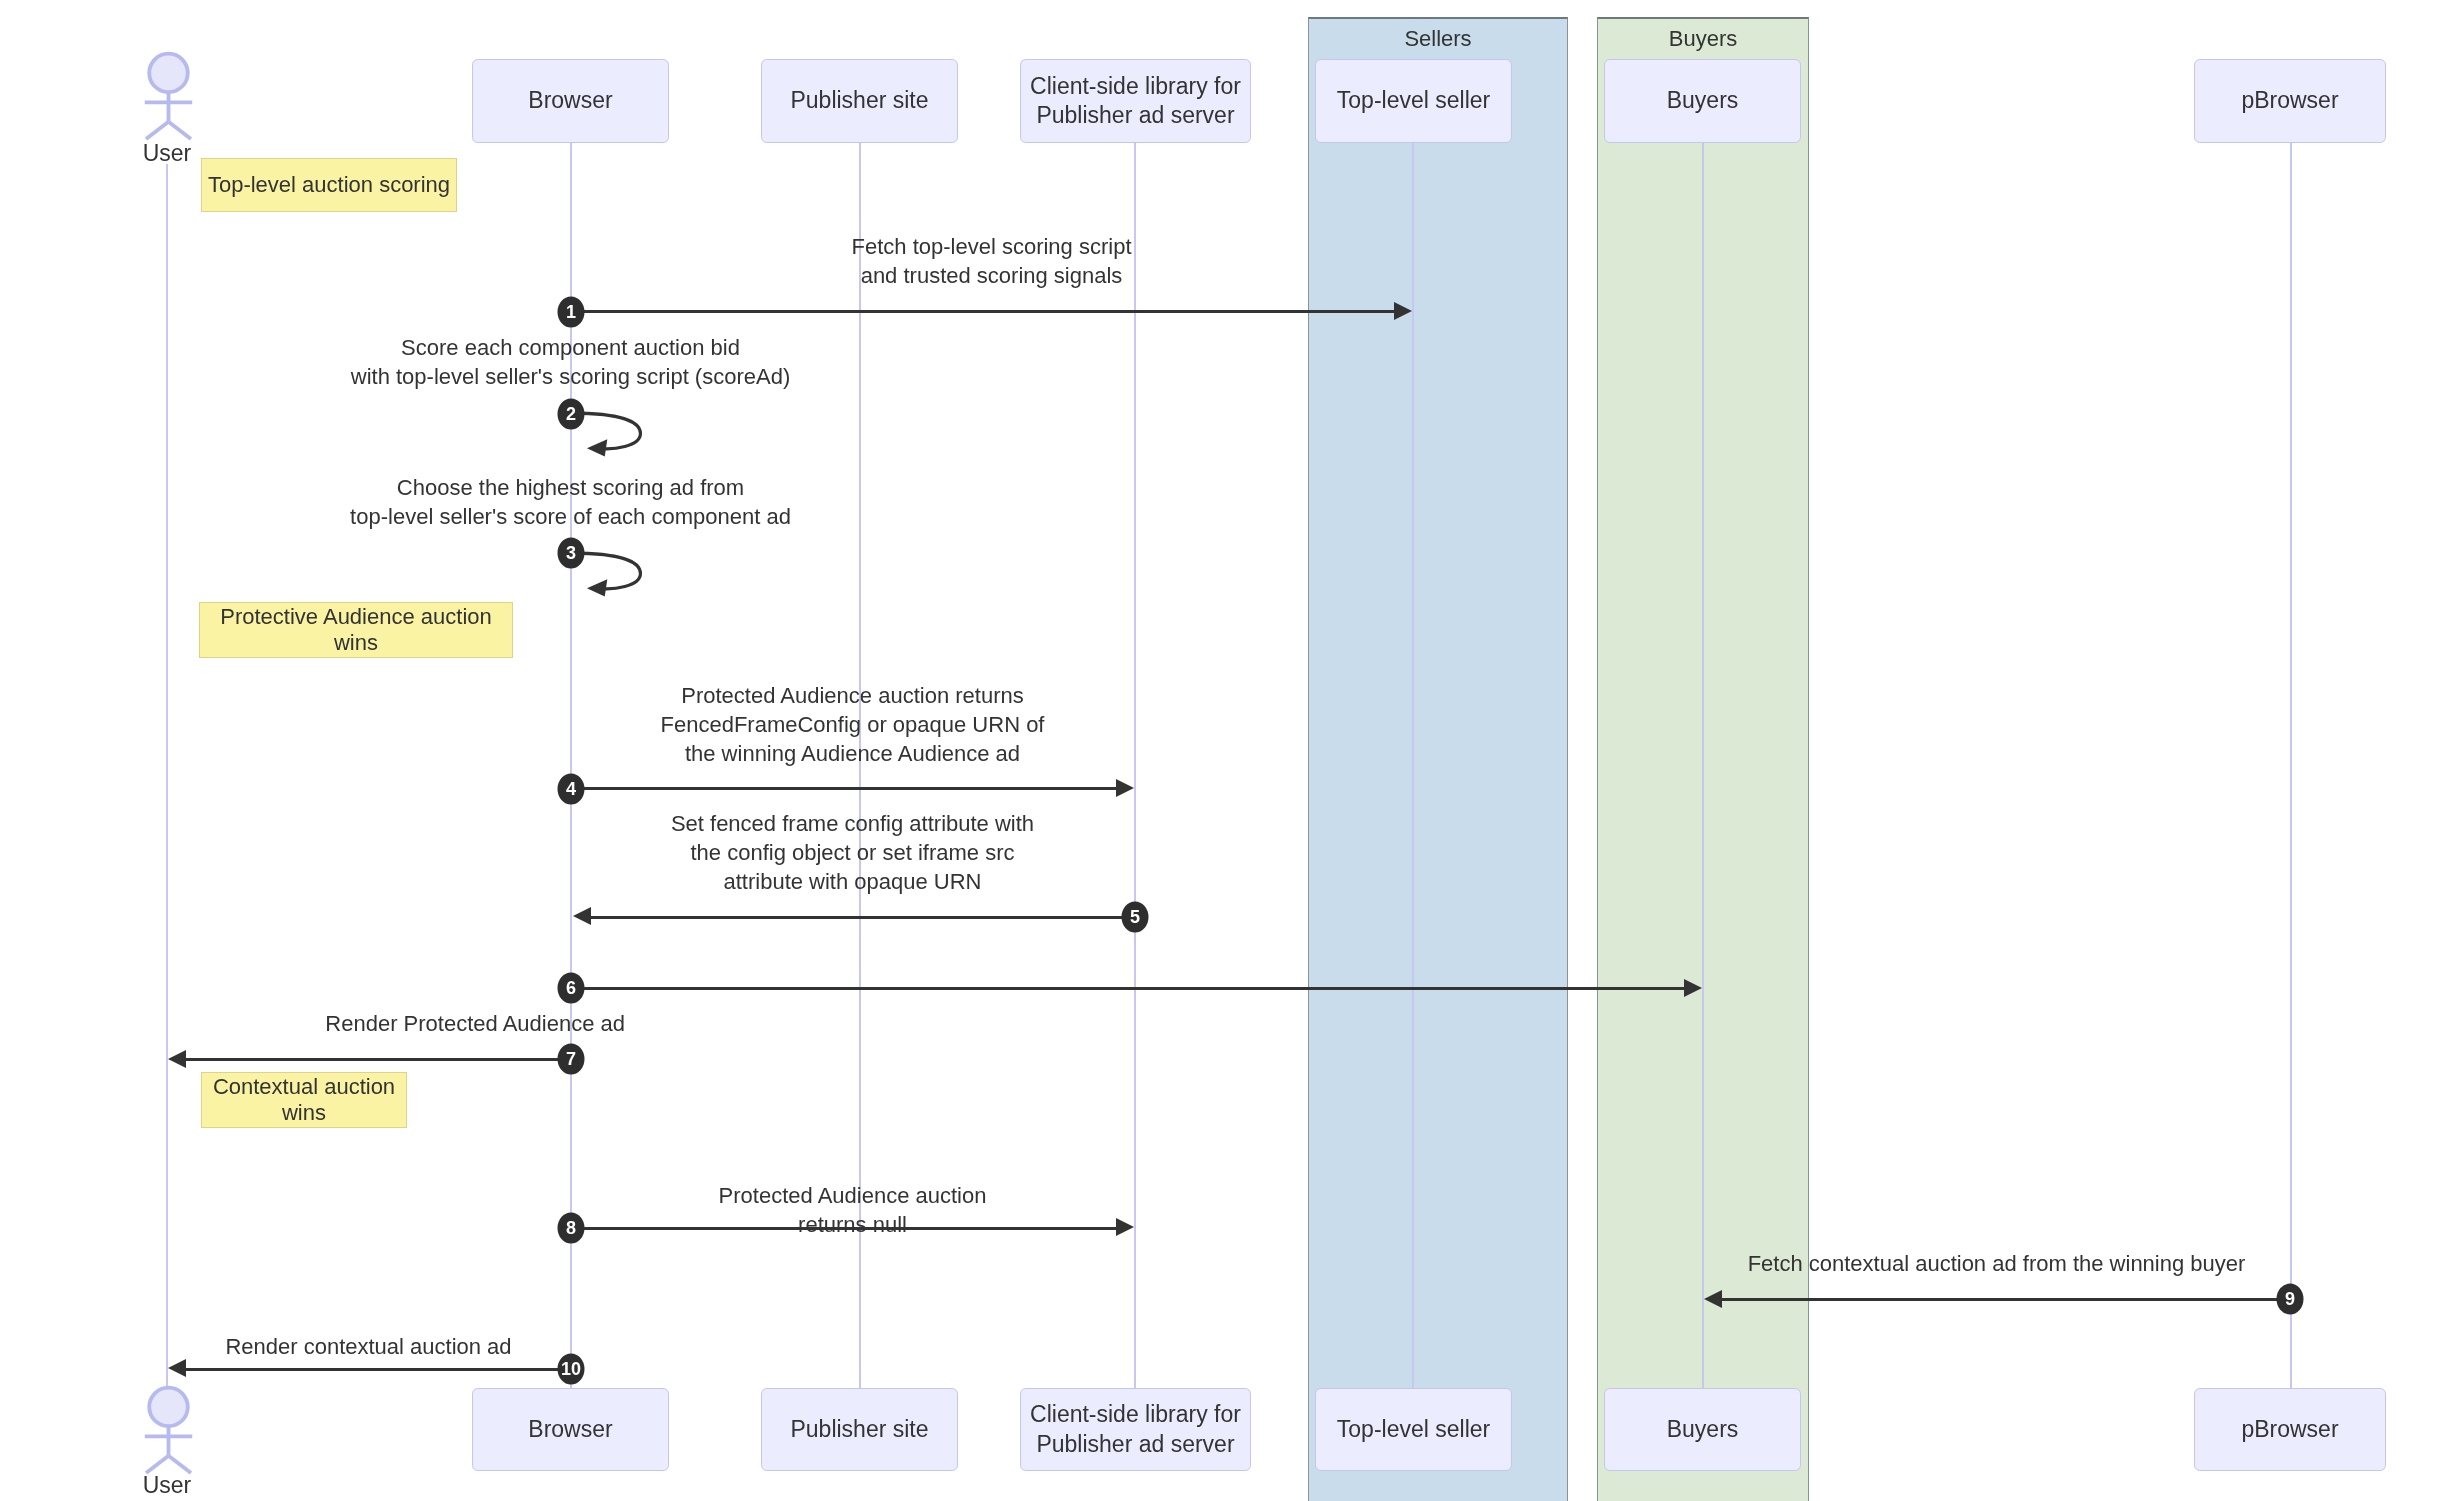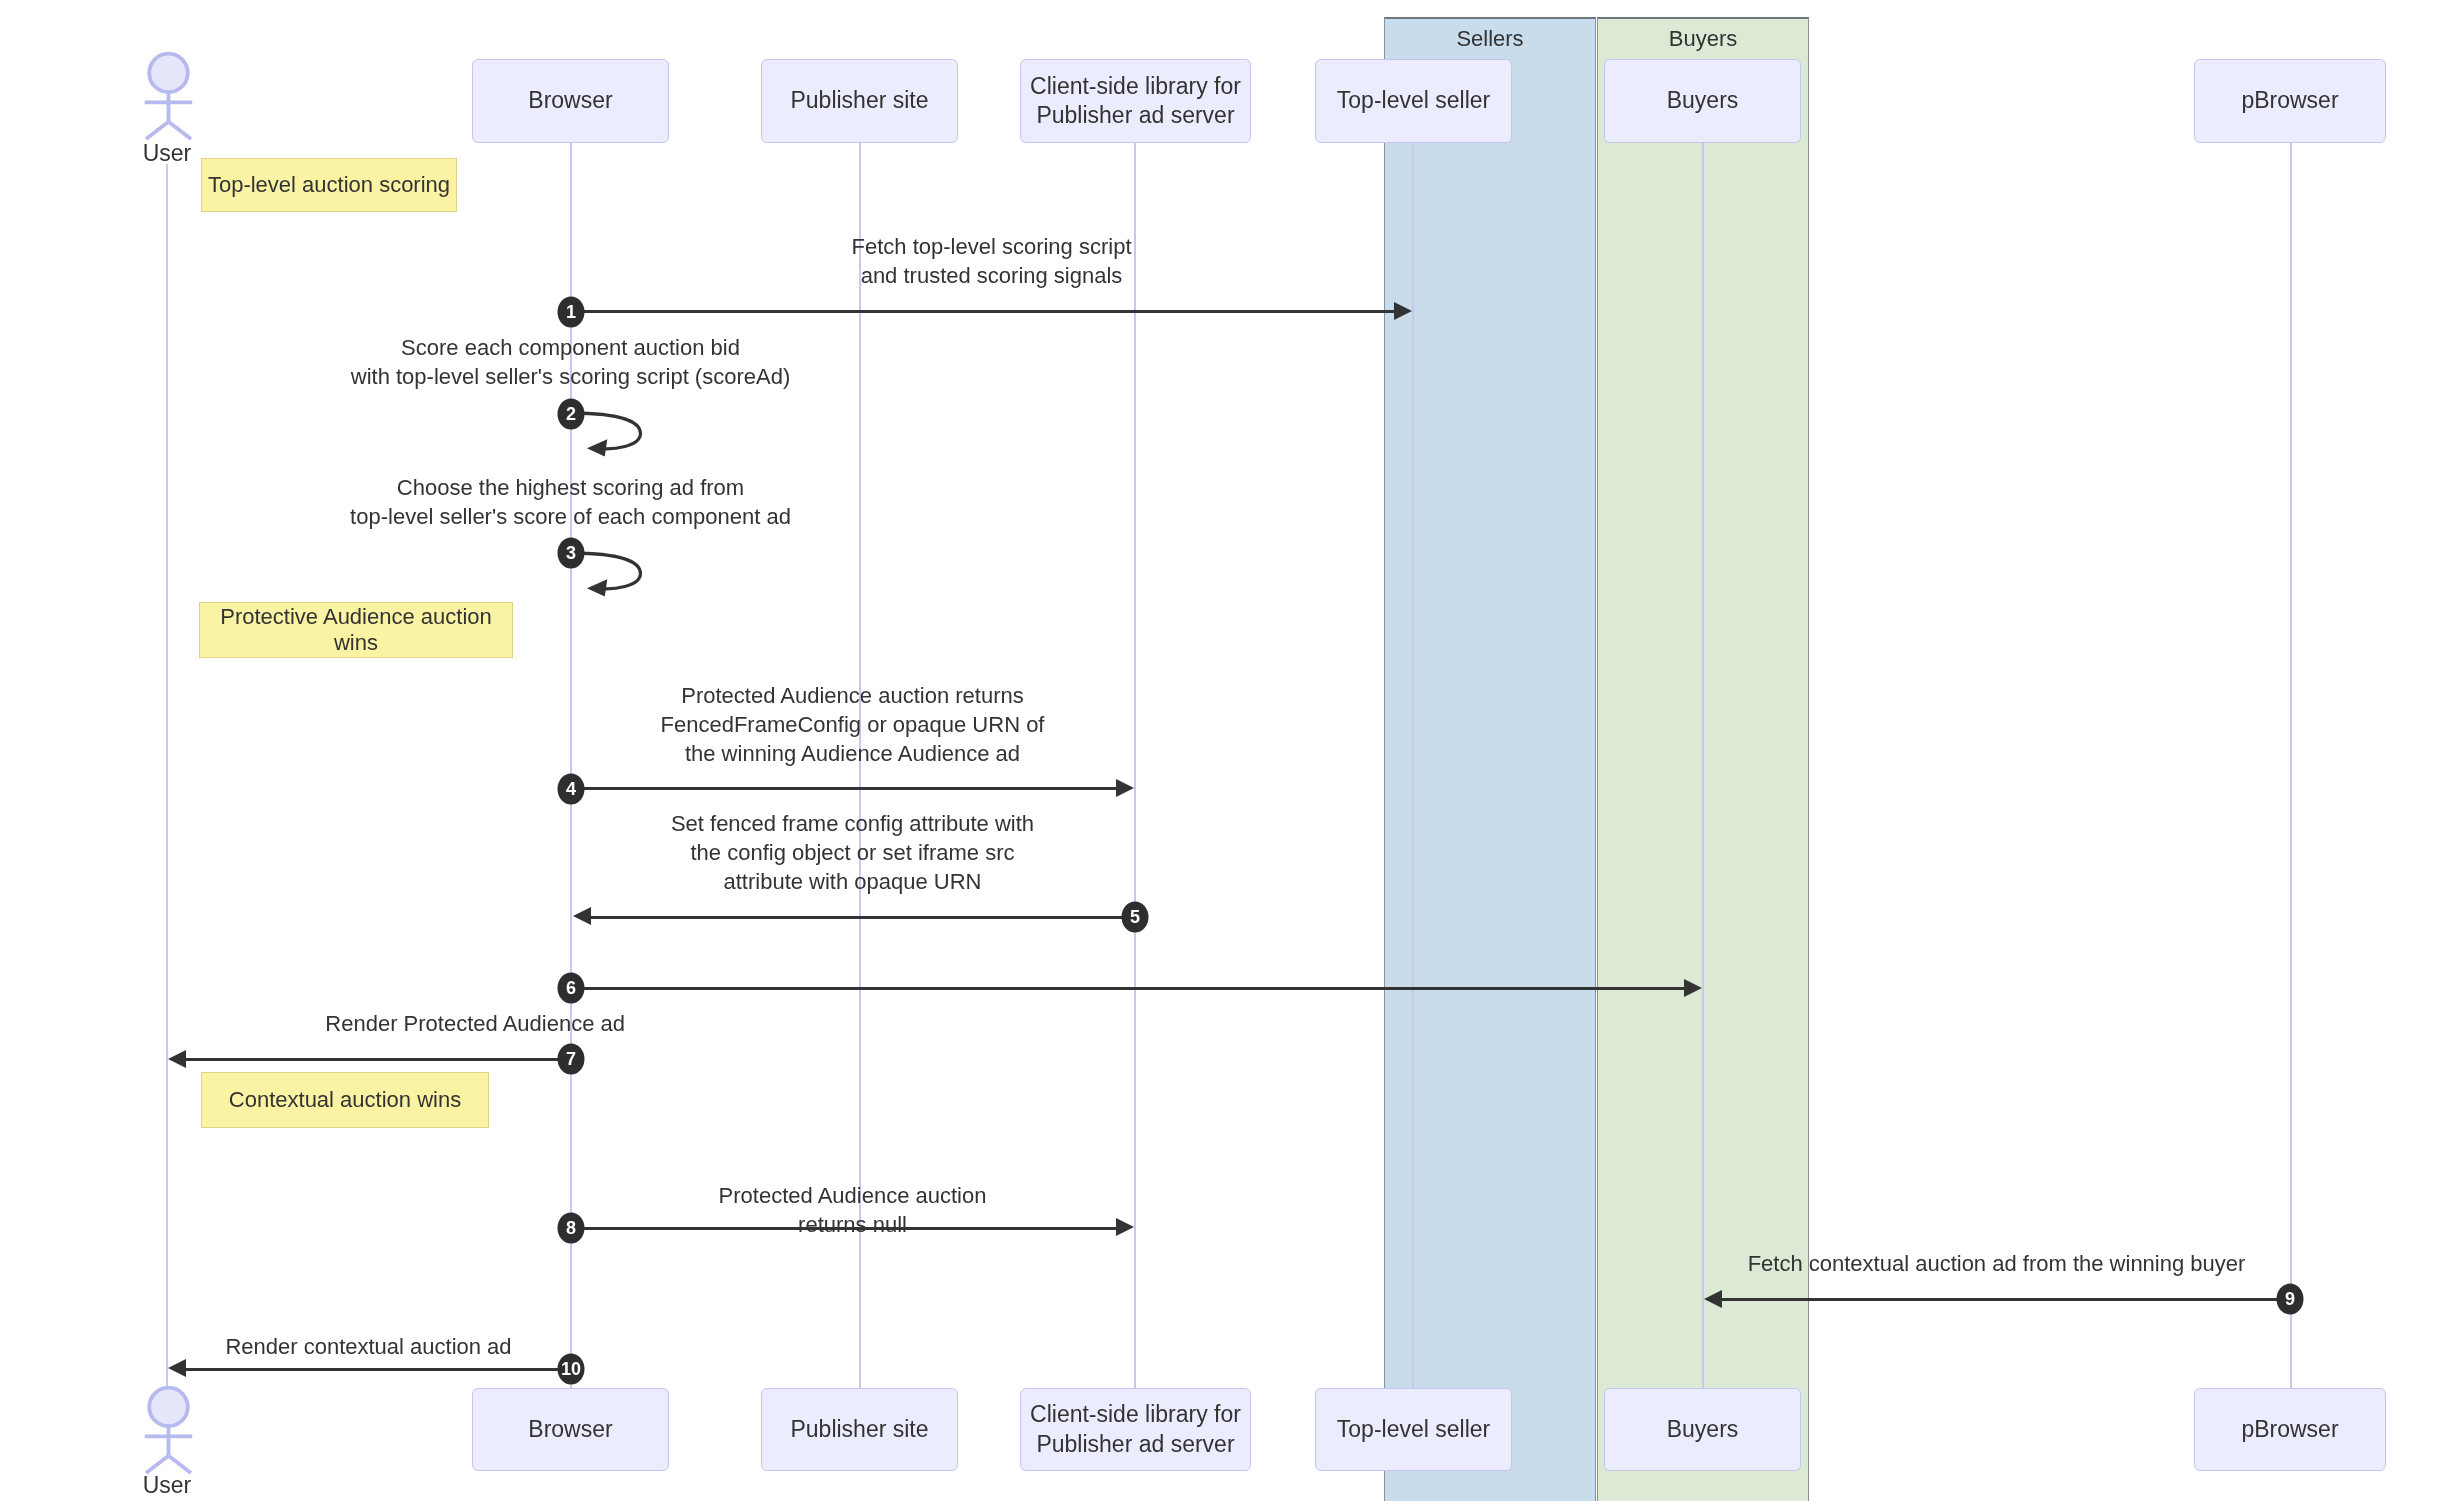--- a/index.html
+++ b/index.html
@@ -29,21 +29,21 @@
          transform:translate(-50%,-50%);z-index:5;}
 
   .actor-label{position:absolute;text-align:center;font-size:23px;color:#333;}
   .loop-svg{position:absolute;overflow:visible;}
 </style>
 </head>
 <body>
 
 <div id="diagram">
 
-  <div class="band" style="left:1384px;width:210px;background:#c8dcec;">
+  <div class="band" style="left:1308px;width:210px;background:#c8dcec;padding-left:48px;">
     <div class="band-title">Sellers</div>
   </div>
   <div class="band" style="left:1597px;width:210px;background:#dcead5;">
     <div class="band-title">Buyers</div>
   </div>
 
   <div class="lifeline" style="left:166px;top:164px;height:1222px;"></div>
   <div class="lifeline" style="left:570px;top:143px;height:1245px;"></div>
   <div class="lifeline" style="left:859px;top:143px;height:1245px;"></div>
   <div class="lifeline" style="left:1134px;top:143px;height:1245px;"></div>
@@ -63,21 +63,21 @@
   <div class="pbox" style="left:472px;top:59px;width:197px;height:84px;">Browser</div>
   <div class="pbox" style="left:761px;top:59px;width:197px;height:84px;">Publisher site</div>
   <div class="pbox" style="left:1020px;top:59px;width:231px;height:84px;">Client-side library for
 Publisher ad server</div>
   <div class="pbox" style="left:1315px;top:59px;width:197px;height:84px;">Top-level seller</div>
   <div class="pbox" style="left:1604px;top:59px;width:197px;height:84px;">Buyers</div>
   <div class="pbox" style="left:2194px;top:59px;width:192px;height:84px;">pBrowser</div>
 
   <div class="note" style="left:201px;top:158px;width:256px;height:54px;">Top-level auction scoring</div>
   <div class="note" style="left:199px;top:602px;width:314px;height:56px;">Protective Audience auction wins</div>
-  <div class="note" style="left:201px;top:1072px;width:288px;height:56px;">Contextual auction wins</div>
+  <div class="note" style="left:201px;top:1072px;width:206px;height:56px;">Contextual auction wins</div>
 
   <div class="msg-text" style="left:703px;top:232px;width:577px;">Fetch top-level scoring script
 and trusted scoring signals</div>
   <div class="msg-line" style="left:571px;top:310px;width:826px;"></div>
   <div class="arr-r" style="left:1394px;top:302px;"></div>
   <div class="badge" style="left:571px;top:312px;">1</div>
 
   <div class="msg-text" style="left:282px;top:333px;width:577px;">Score each component auction bid
 with top-level seller's scoring script (scoreAd)</div>
   <svg class="loop-svg" style="left:569px;top:410px;" width="83" height="51" viewBox="0 0 130 80">

